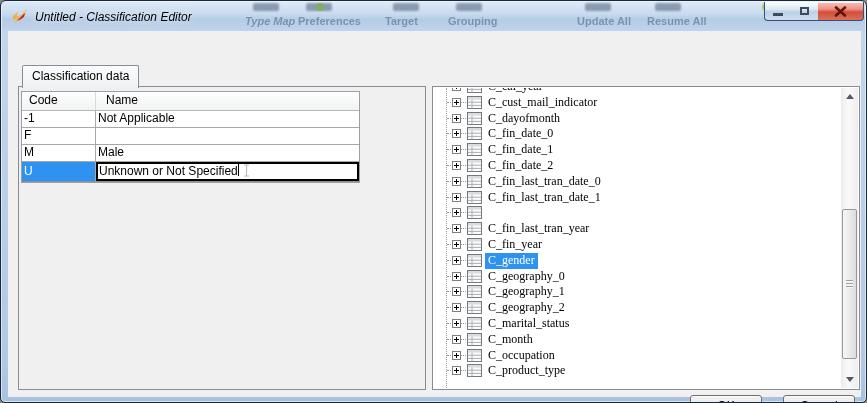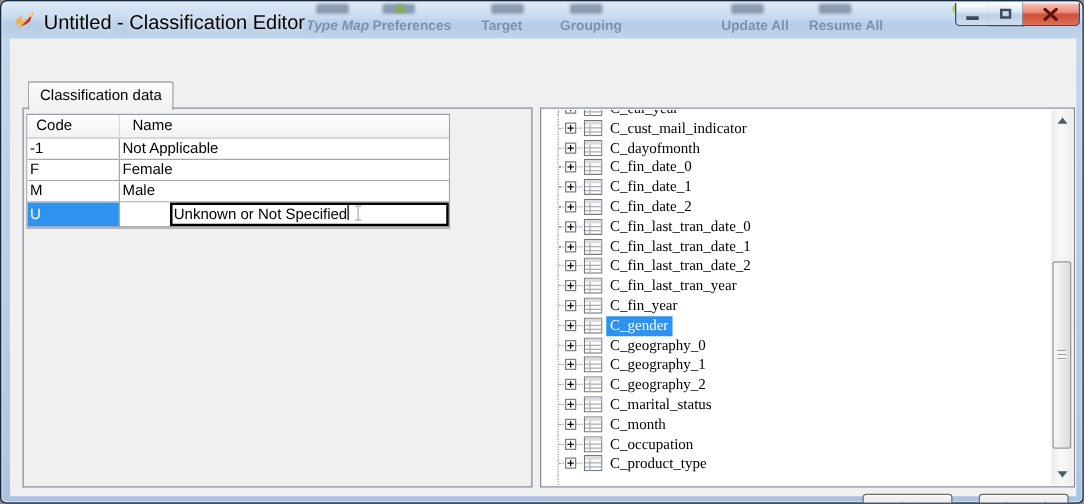--- a/index.html
+++ b/index.html
@@ -6,22 +6,22 @@
   #screen{position:relative;width:867px;height:403px;overflow:hidden;
     font-family:"Liberation Sans",sans-serif;font-size:12px;color:#000;cursor:default;
     -webkit-user-select:none;user-select:none;}
   
   .window{position:absolute;inset:0;border:1px solid #16283c;border-radius:6px 6px 5px 5px;
     background:linear-gradient(180deg,#d8e5f4 0%,#c2d6ec 8%,#b2c9e4 90%,#a9c2e0 100%);
     box-shadow:inset 0 0 0 1px rgba(255,255,255,.55);overflow:hidden;}
   .titlebar{position:absolute;left:1px;top:1px;right:1px;height:29px;
     background:linear-gradient(#dde9f7 0%,#c9dbef 40%,#b6cce6 60%,#c0d4ea 100%);}
   .app-icon{position:absolute;left:10px;top:6px;width:16px;height:16px;}
-  .title-text{position:absolute;left:33px;top:8px;font-size:16px;color:#000;
-    text-shadow:0 0 6px rgba(255,255,255,.9);white-space:nowrap;}
+  .title-text{position:absolute;left:33px;top:8px;font-size:12px;color:#000;
+    text-shadow:0 0 6px rgba(255,255,255,.9);white-space:nowrap;font-style:italic;}
   
   .ghost{position:absolute;top:13px;font-size:11px;font-weight:bold;color:#16304f;
     opacity:.38;filter:blur(.6px);white-space:nowrap;}
   .ghost-blob{position:absolute;top:1px;height:8px;background:#253a55;opacity:.42;
     filter:blur(1.2px);border-radius:2px;}
   .ghost-dot{position:absolute;top:1px;width:8px;height:8px;border-radius:50%;
     opacity:.75;filter:blur(.4px);}
   
   .capbtn{position:absolute;top:0;height:19px;border:1px solid #35517a;border-top:none;
     box-sizing:border-box;display:flex;align-items:center;justify-content:center;
@@ -55,21 +55,21 @@
   .hc.code{width:74px;padding-left:7px;border-right:1px solid #d8dadd;}
   .hc.name{flex:1;padding-left:10px;}
   .trow{display:flex;height:16px;background:#fff;border-bottom:1px solid #a8a8a8;}
   .trow:last-child{border-bottom:1px solid #8f8f8f;}
   .cell{line-height:15px;box-sizing:border-box;overflow:hidden;white-space:nowrap;}
   .cell-code{width:74px;padding-left:2px;border-right:1px solid #a8a8a8;}
   .cell-name{flex:1;padding-left:2px;}
   .trow.editing{height:19px;}
   .trow.editing .cell-code{background:#2e93f0;color:#fff;line-height:18px;}
   .trow.editing .cell-name{border:2px solid #000;padding-left:1px;line-height:15px;
-    background:#fff;display:flex;align-items:flex-start;margin-left:40px;}
+    background:#fff;display:flex;align-items:flex-start;}
   .caret,.ibeam{display:none;}
   .trow.editing .caret{display:inline-block;width:1px;height:12px;background:#000;margin-left:0px;}
   .trow.editing .ibeam{display:inline-block;margin-left:4px;}
   
   .tree-viewport{position:absolute;left:1px;top:1px;right:18px;bottom:1px;overflow:hidden;
     background:#fff;}
   .root-line{position:absolute;left:12px;top:0;bottom:0;width:0;border-left:1px dotted #9b9b9b;}
   .tree-rows{margin-top:-9px;font-family:Liberation Serif, serif;}
   .tree-row{position:relative;height:15.8px;}
   .tree-row::before{content:'';position:absolute;left:13px;top:7px;width:6px;height:0;
@@ -161,21 +161,20 @@
             <div class="hc name">Name</div>
           </div>
           <div>
     <div class="trow">
       <div class="cell cell-code"><span class="cell-text">-1</span></div>
       <div class="cell cell-name"><span class="cell-text">Not Applicable</span></div>
     </div>
 
     <div class="trow">
       <div class="cell cell-code"><span class="cell-text">F</span></div>
-      <div class="cell cell-name"><span class="cell-text">Female</span></div>
     </div>
 
     <div class="trow">
       <div class="cell cell-code"><span class="cell-text">M</span></div>
       <div class="cell cell-name"><span class="cell-text">Male</span></div>
     </div>
 
     <div class="trow editing">
       <div class="cell cell-code"><span class="cell-text">U</span></div>
       <div class="cell cell-name">
@@ -301,21 +300,20 @@
     <div class="tree-row">
       <span class="plusbox"></span>
       <span class="plus-dots"></span>
       <svg class="node-icon" width="15" height="13" viewBox="0 0 15 13">
         <rect x="0.5" y="0.5" width="14" height="12" fill="#fbfbfb" stroke="#75797e"></rect>
         <rect x="1" y="1" width="13" height="2.6" fill="#d9dce0"></rect>
         <line x1="1" y1="6.2" x2="14" y2="6.2" stroke="#a9afb5"></line>
         <line x1="1" y1="9.4" x2="14" y2="9.4" stroke="#a9afb5"></line>
         <line x1="5" y1="3.6" x2="5" y2="12.5" stroke="#a9afb5"></line>
       </svg>
-      <span class="tree-label">C_fin_last_tran_date_2</span>
     </div>
 
     <div class="tree-row">
       <span class="plusbox"></span>
       <span class="plus-dots"></span>
       <svg class="node-icon" width="15" height="13" viewBox="0 0 15 13">
         <rect x="0.5" y="0.5" width="14" height="12" fill="#fbfbfb" stroke="#75797e"></rect>
         <rect x="1" y="1" width="13" height="2.6" fill="#d9dce0"></rect>
         <line x1="1" y1="6.2" x2="14" y2="6.2" stroke="#a9afb5"></line>
         <line x1="1" y1="9.4" x2="14" y2="9.4" stroke="#a9afb5"></line>

